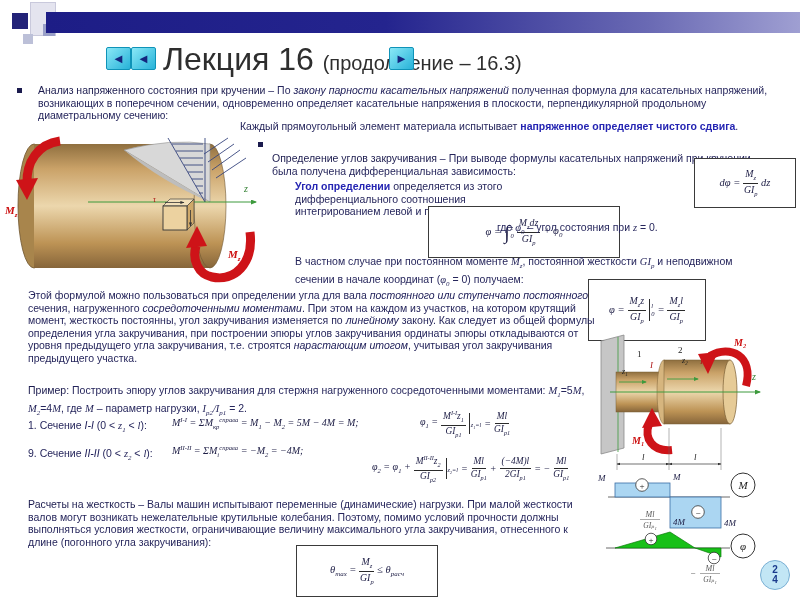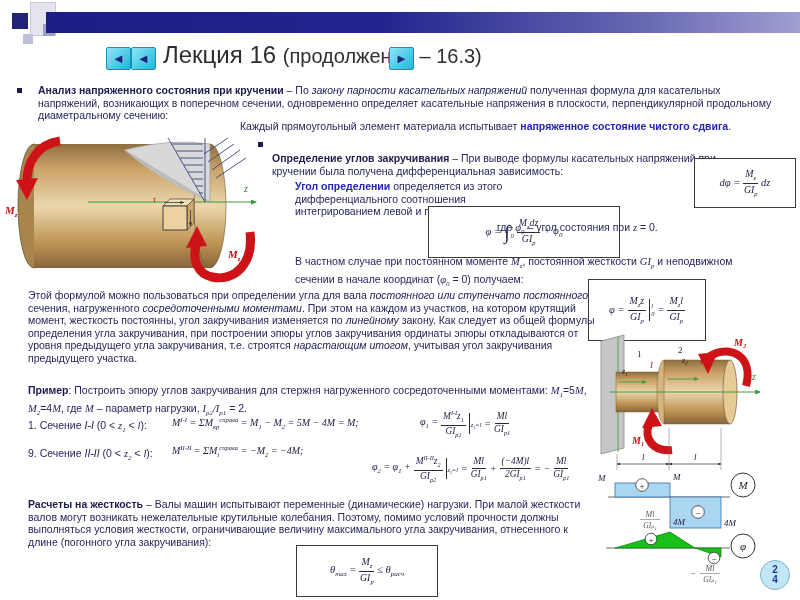--- a/index.html
+++ b/index.html
@@ -12,26 +12,26 @@
   .sq1{left:12px;top:13px;width:16px;height:16px;background:#232378;}
   .sq2{left:30px;top:2px;width:24px;height:32px;background:#e4e4ef;border:1px solid #c9c9dc;}
   .sq3{left:43px;top:24px;width:12px;height:12px;background:#9aa0c8;}
   .sq4{left:23px;top:34px;width:10px;height:10px;background:#bcc0d8;}
   
   .navbtn{width:23px;height:21px;display:flex;align-items:center;justify-content:center;
           background:linear-gradient(135deg,#8ae8f7,#27b2d8);border:1px solid #0f93b8;border-radius:2px;
           color:#14267e;font-size:13px;line-height:1;cursor:pointer;}
   
   .title{left:163px;top:41px;white-space:nowrap;color:#2e2e2e;}
-  .title .t1{font-size:24px;}
+  .title .t1{font-size:32px;}
   .title .t2{font-size:20px;}
   
   .p{position:absolute;font-size:10.5px;line-height:12.6px;text-align:left;}
   .r-n{}
-  .r-b{font-weight:bold;color:#1b1b4e;margin-top:20px;}
+  .r-b{font-weight:normal;color:#1b1b4e;margin-top:20px;}
   .r-bb{font-weight:bold;color:#2424b2;}
   .r-i{font-style:italic;color:#20205a;}
   .r-m{font-family:"Liberation Serif","DejaVu Serif",serif;font-style:italic;}
   .bullet{position:absolute;width:5px;height:5px;background:#1b1b4e;}
   
   .formula{display:inline-flex;align-items:center;gap:3px;
            font-family:"Liberation Serif","DejaVu Serif",serif;font-style:italic;color:#1d1d45;line-height:1.05;}
   .formula .fm-t{white-space:pre;}
   .frac{display:inline-flex;flex-direction:column;align-items:center;font-size:0.94em;line-height:1.05;}
   .frac .num{border-bottom:1px solid #2a2a2a;padding:0 2px 1px;}
@@ -68,21 +68,21 @@
       <span>◄</span>
     </div>
   <div class="abs title"><span class="t1">Лекция 16 </span><span class="t2">(продолжение – 16.3)</span></div>
   <div class="abs navbtn" style="left:389px;top:47px;">
       <span>►</span>
     </div>
 
   <div class="bullet" style="left:17px;top:88px;"></div>
   <div class="p" style="left:38px;top:84px;width:742px;"><span class="r-b">Анализ напряженного состояния при кручении</span><span class="r-n"> – По </span><span class="r-i">закону парности касательных напряжений</span><span class="r-n"> полученная формула для касательных напряжений, возникающих в поперечном сечении, одновременно определяет касательные напряжения в плоскости, перпендикулярной продольному диаметральному сечению:</span></div>
 
-  <div class="p" style="left:240px;top:120px;width:540px;"><span class="r-n">Каждый прямоугольный элемент материала испытывает </span><span class="r-bb">напряженное состояние чистого сдвига</span><span class="r-n">.</span></div>
+  <div class="p" style="left:240px;top:120px;width:540px;"><span class="r-n">Каждый прямоугольный элемент материала испытывает </span><span class="r-bb">напряженное определяет чистого сдвига</span><span class="r-n">.</span></div>
 
   <div class="bullet" style="left:258px;top:142px;"></div>
   <div class="p" style="left:272px;top:152px;width:486px;"><span class="r-b">Определение углов закручивания</span><span class="r-n"> – При выводе формулы касательных напряжений при кручении была получена дифференциальная зависимость:</span></div>
   <div class="fbox formula" style="left:694px;top:158px;width:92px;height:44px;">
       <span class="fm-t">dφ =</span>
       <span class="frac">
         <span class="num">M<sub>z</sub></span>
         <span class="den">GI<sub>p</sub></span>
       </span>
       <span class="fm-t">dz</span>

